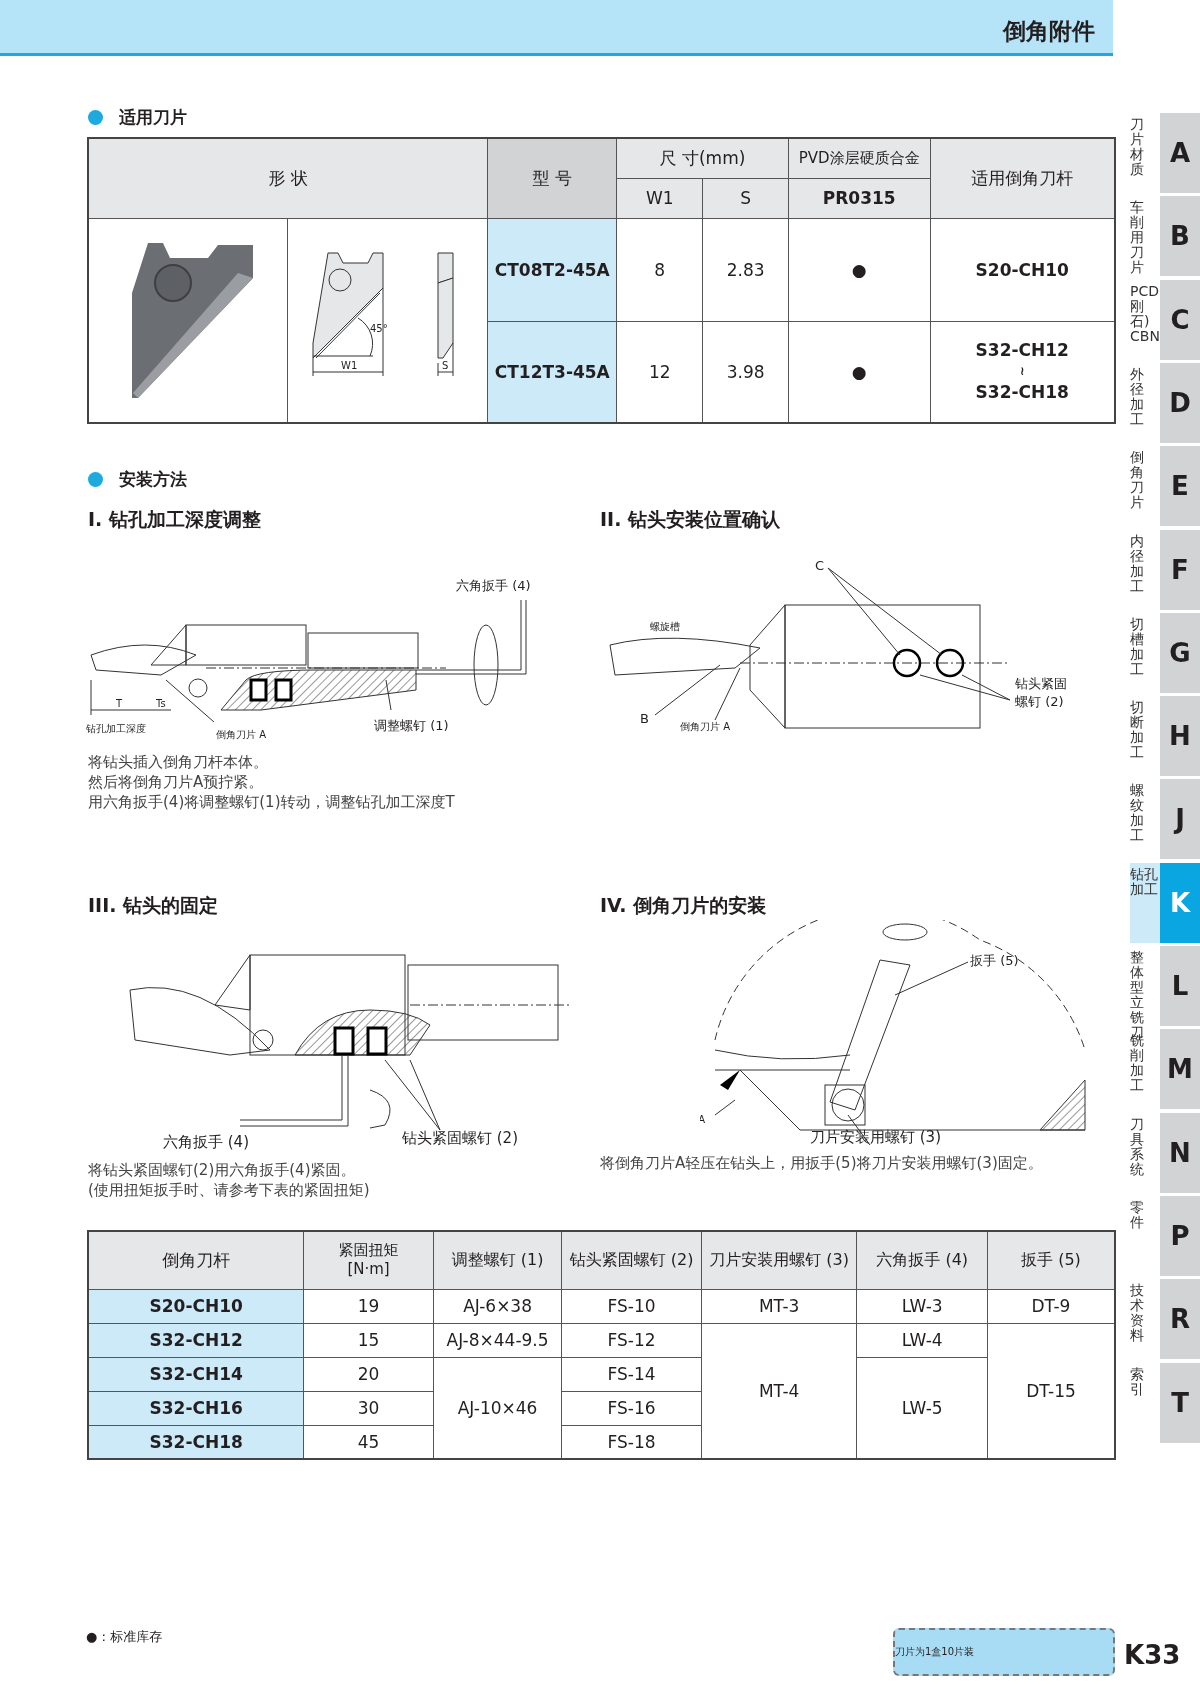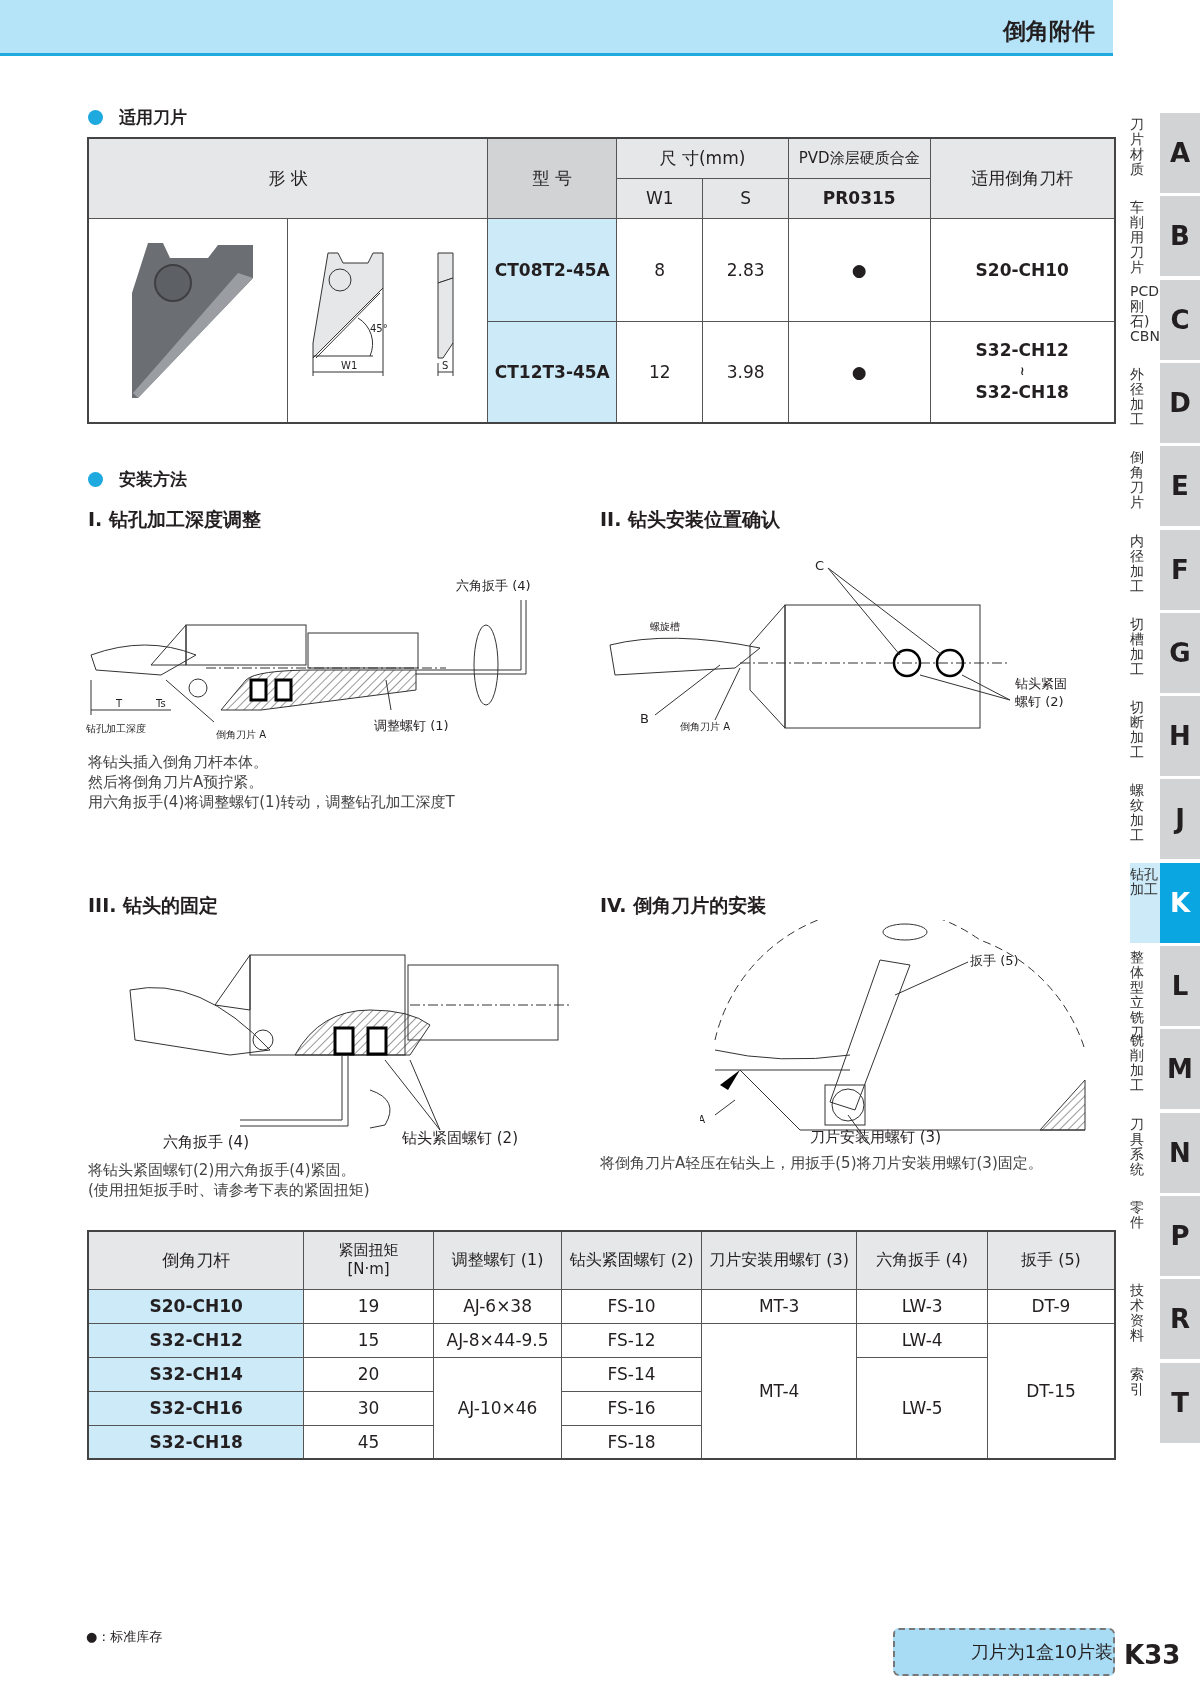--- a/index.html
+++ b/index.html
@@ -34,21 +34,21 @@
   .tab { position: absolute; left: 0; width: 70px; height: 80px; }
   .tab .cat { position: absolute; left: 0; top: 4px; width: 18px; font-size: 14px; line-height: 15px;
               text-align: left; color: #333; }
   .tab .letter { position: absolute; left: 30px; top: 0; width: 40px; height: 80px; background: #d1d3d4;
                  font-size: 26px; font-weight: bold; display: flex; align-items: center; justify-content: center; color: #231f20; }
   .tab.active .cat { background: #cdeaf9; height: 80px; top: 0; padding-top: 4px; width: 30px; }
   .tab.active .letter { background: #0aa6e1; color: #fff; }
 
   .footnote { position: absolute; left: 86px; top: 1628px; font-size: 13px; }
   .pack { position: absolute; left: 893px; top: 1628px; width: 222px; height: 48px; background: #a8dcf5;
-          border: 2px dashed #777; border-radius: 6px; font-size: 18px; display: flex; align-items: center; justify-content: flex-end; }
+          border: 2px dashed #777; border-radius: 6px; font-size: 10px; display: flex; align-items: center; justify-content: flex-start; }
   .pageno { position: absolute; left: 1124px; top: 1640px; font-size: 26px; font-weight: bold; }
 </style>
 </head>
 <body>
 
 <div class="header">
   <span class="title">倒角附件</span>
 </div>
 
 <div class="section-head" style="top:106px;">

